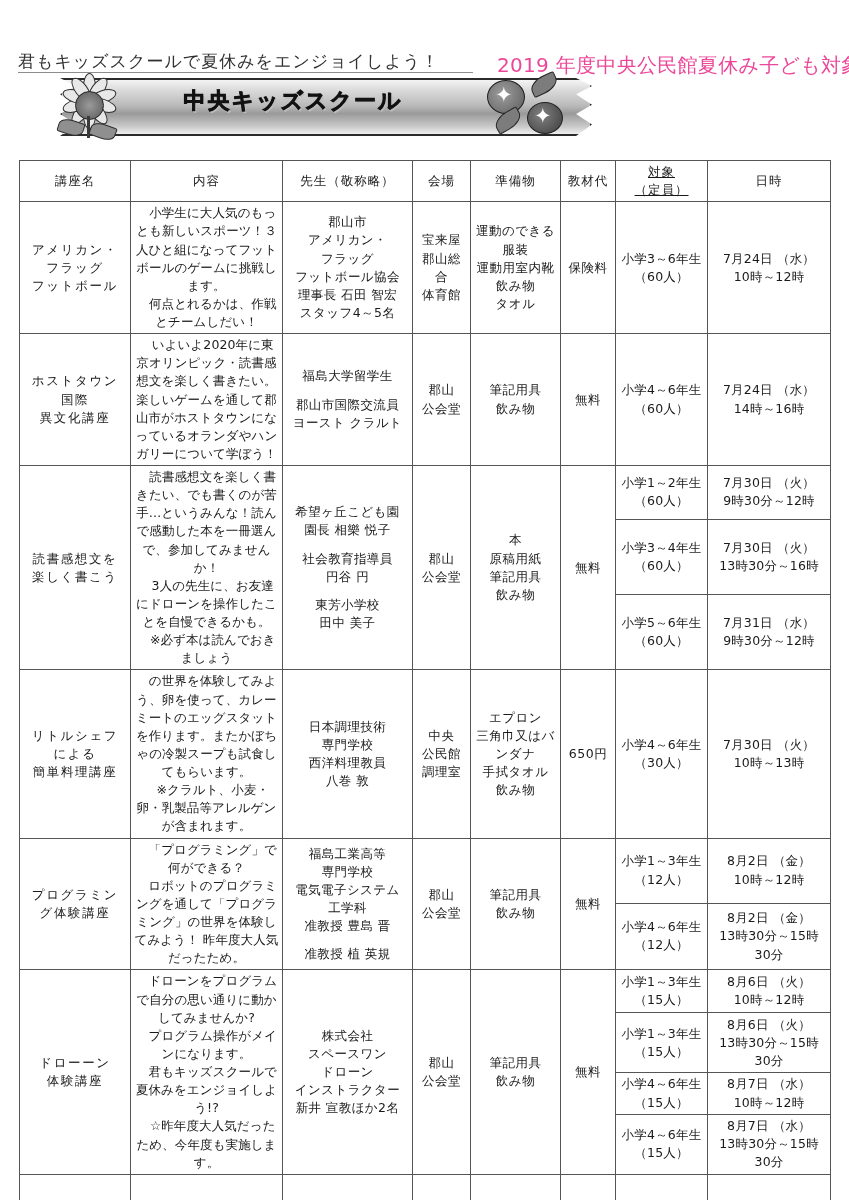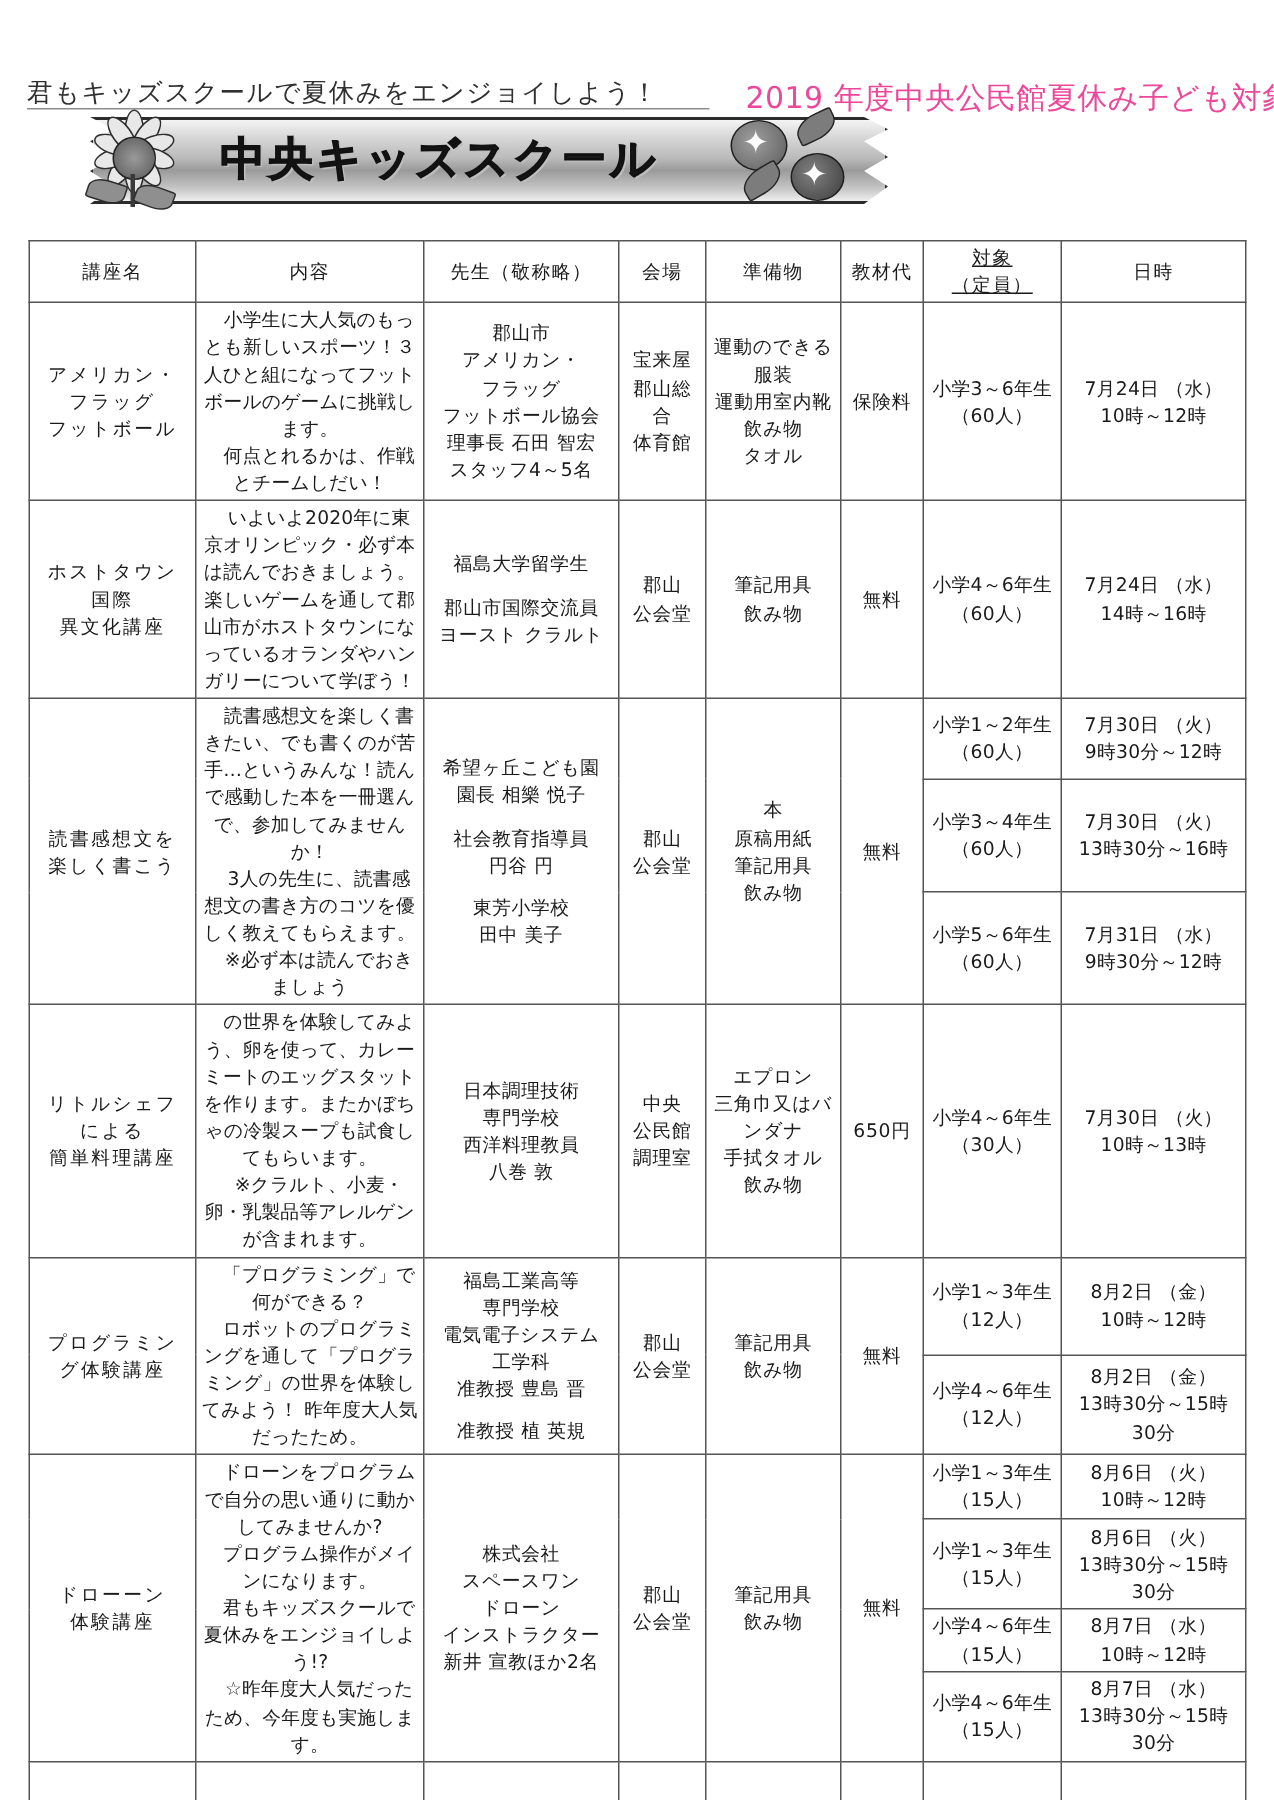--- a/index.html
+++ b/index.html
@@ -37,21 +37,21 @@
   }
   .banner-plate{
     position:absolute;left:28px;top:4px;width:528px;height:54px;
     background:linear-gradient(180deg,#f4f4f4 0%,#d9d9d9 20%,#b9b9b9 48%,#9a9a9a 62%,#c9c9c9 86%,#efefef 100%);
     border:2px solid #2b2b2b;
     clip-path:polygon(0% 0%,3% 14%,0% 28%,3% 46%,0% 62%,3% 80%,0% 100%,
                       97% 100%,100% 80%,97% 62%,100% 46%,97% 28%,100% 14%,97% 0%);
   }
   .banner-title{
     position:absolute;left:96px;top:12px;width:330px;
-    font-size:30px;font-weight:bold;letter-spacing:2px;
+    font-size:22px;font-weight:bold;letter-spacing:2px;
     color:#1a1a1a;
     text-align:center;
     -webkit-text-stroke:0.8px #111;
     text-shadow:1.5px 1.5px 0 #bdbdbd;
     white-space:nowrap;
     font-family:Liberation Mono, monospace;
   }
   
   .sunflower{position:absolute;left:18px;top:0px;width:86px;height:62px;}
   .petal{
@@ -206,34 +206,34 @@
         <td class="teacher" rowspan="1">郡山市<br>アメリカン・<br>フラッグ<br>フットボール協会<br>理事長 石田 智宏<br>スタッフ4～5名</td>
         <td class="place" rowspan="1">宝来屋<br>郡山総合<br>体育館</td>
         <td class="items" rowspan="1">運動のできる<br>服装<br>運動用室内靴<br>飲み物<br>タオル</td>
         <td class="fee" rowspan="1">保険料</td>
         <td class="target">小学3～6年生<br>（60人）</td>
         <td class="date">7月24日 （水）<br>10時～12時</td>
       </tr>
       <tr style="height: 125px;">
         <td class="course-name" rowspan="1">ホストタウン<br>国際<br>異文化講座</td>
         <td class="desc" rowspan="1">
-          <p class="ind">いよいよ2020年に東京オリンピック・必ず本は読んでおきましょう。楽しいゲームを通して郡山市がホストタウンになっているオランダやハンガリーについて学ぼう！</p>
+          <p class="ind">いよいよ2020年に東京オリンピック・読書感想文を楽しく書きたい。楽しいゲームを通して郡山市がホストタウンになっているオランダやハンガリーについて学ぼう！</p>
         </td>
         <td class="teacher" rowspan="1">福島大学留学生<span class="gap"></span>郡山市国際交流員<br>ヨースト クラルト</td>
         <td class="place" rowspan="1">郡山<br>公会堂</td>
         <td class="items" rowspan="1">筆記用具<br>飲み物</td>
         <td class="fee" rowspan="1">無料</td>
         <td class="target">小学4～6年生<br>（60人）</td>
         <td class="date">7月24日 （水）<br>14時～16時</td>
       </tr>
       <tr style="height: 53.6667px;">
         <td class="course-name" rowspan="3">読書感想文を<br>楽しく書こう</td>
         <td class="desc" rowspan="3">
           <p class="ind">読書感想文を楽しく書きたい、でも書くのが苦手…というみんな！読んで感動した本を一冊選んで、参加してみませんか！</p>
-          <p class="ind">3人の先生に、読書感想文の書き方のコツを優しく教えてもらえます。</p>
+          <p class="ind">3人の先生に、お友達にドローンを操作したことを自慢できるかも。</p>
           <p class="ind">※必ず本は読んでおきましょう</p>
         </td>
         <td class="teacher" rowspan="3">希望ヶ丘こども園<br>園長 相樂 悦子<span class="gap"></span>社会教育指導員<br>円谷 円<span class="gap"></span>東芳小学校<br>田中 美子</td>
         <td class="place" rowspan="3">郡山<br>公会堂</td>
         <td class="items" rowspan="3">本<br>原稿用紙<br>筆記用具<br>飲み物</td>
         <td class="fee" rowspan="3">無料</td>
         <td class="target">小学1～2年生<br>（60人）</td>
         <td class="date">7月30日 （火）<br>9時30分～12時</td>
       </tr>
       <tr>

